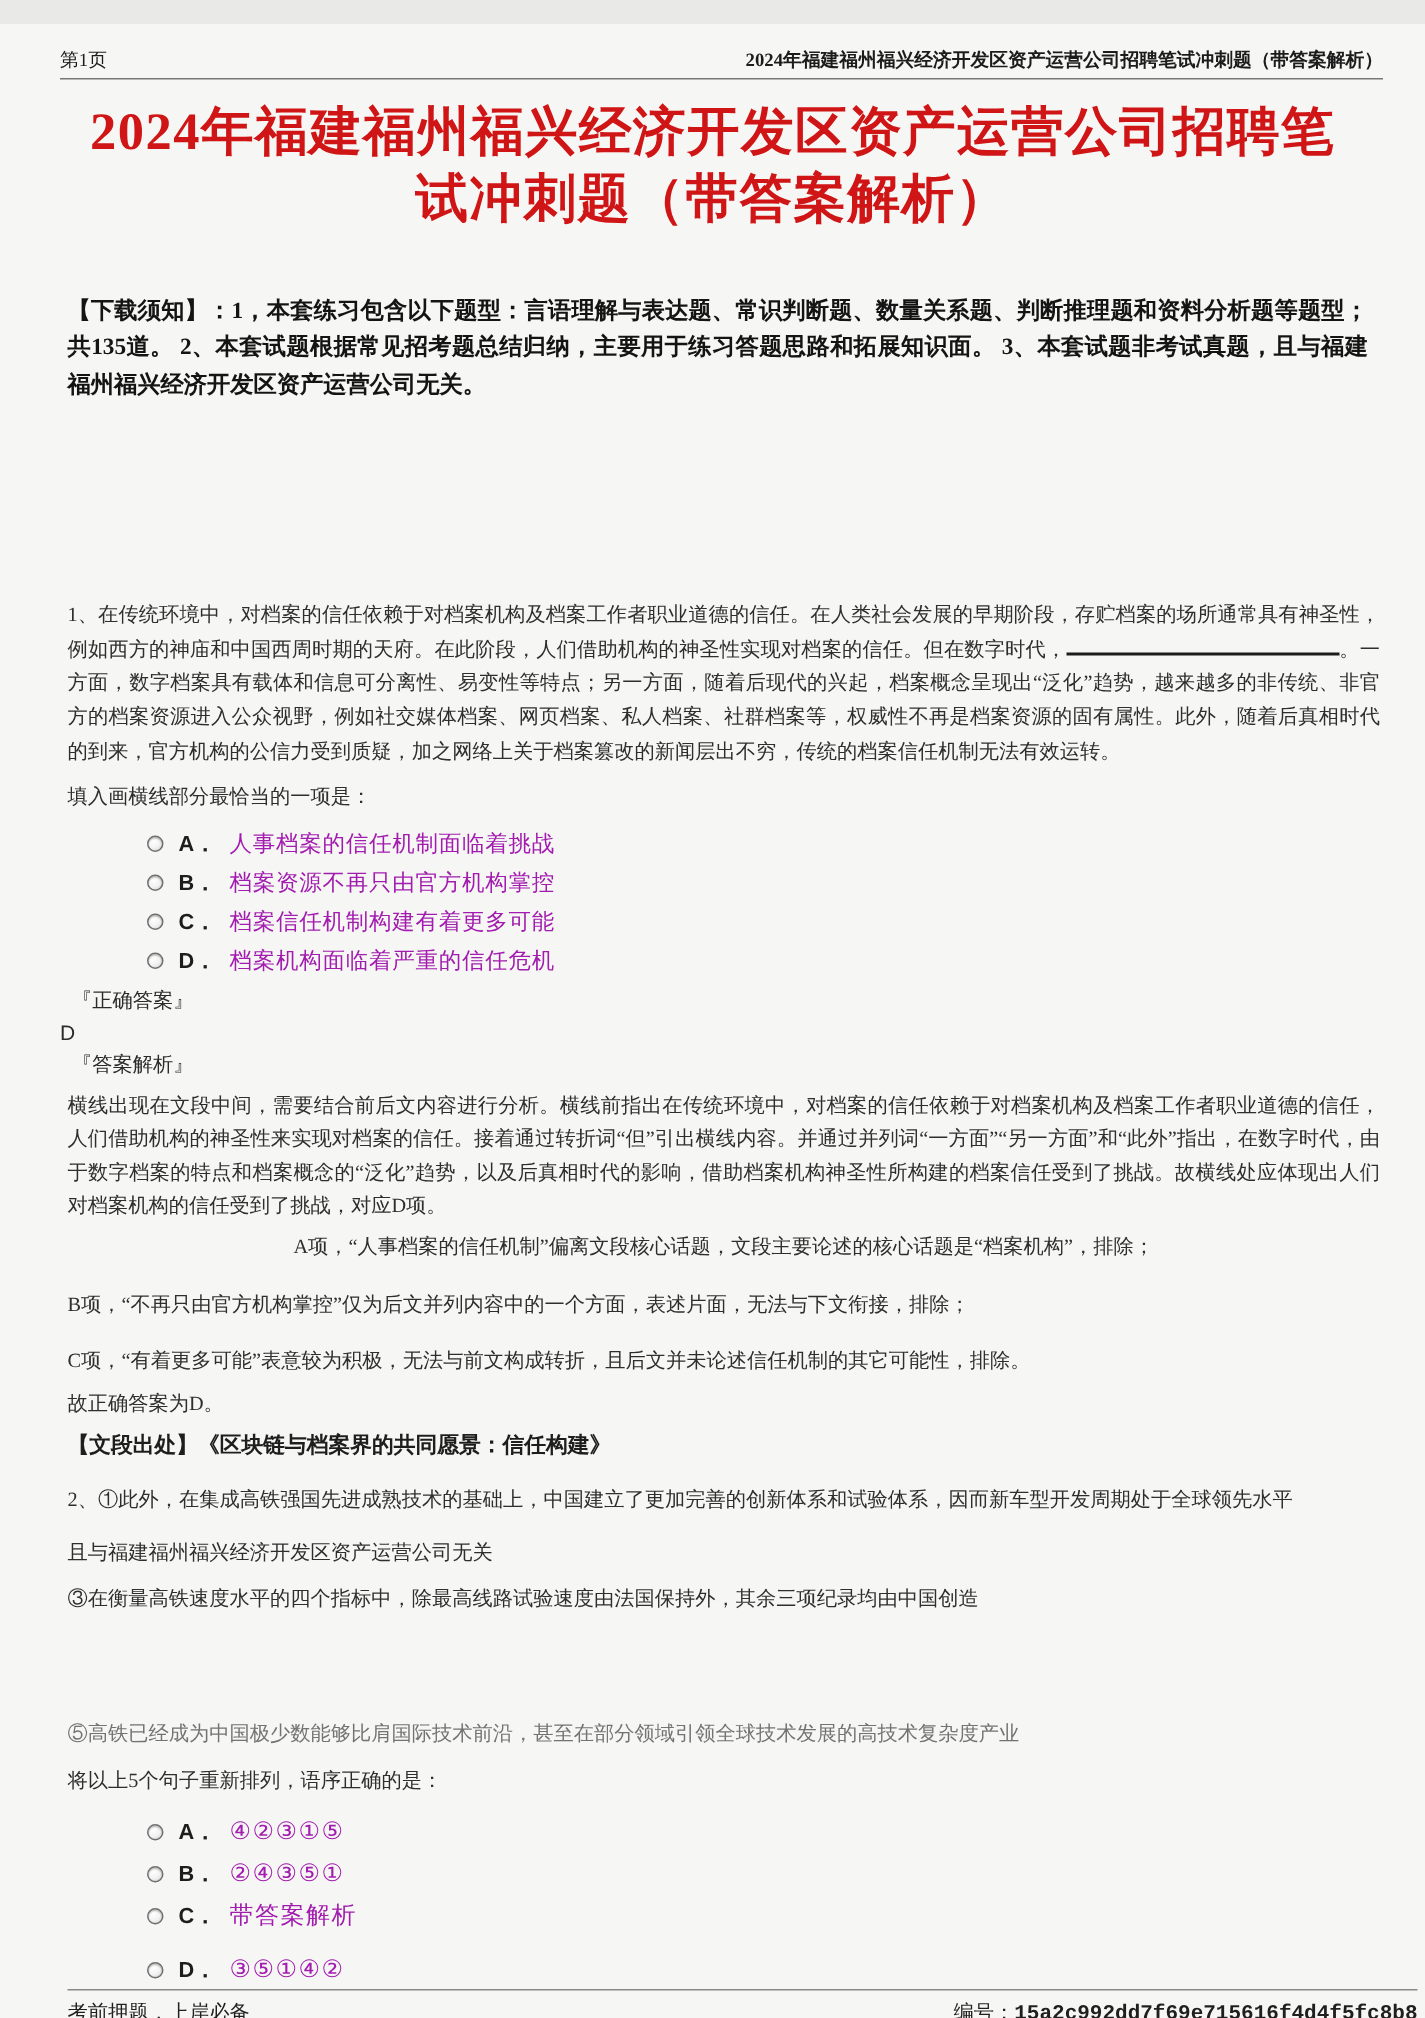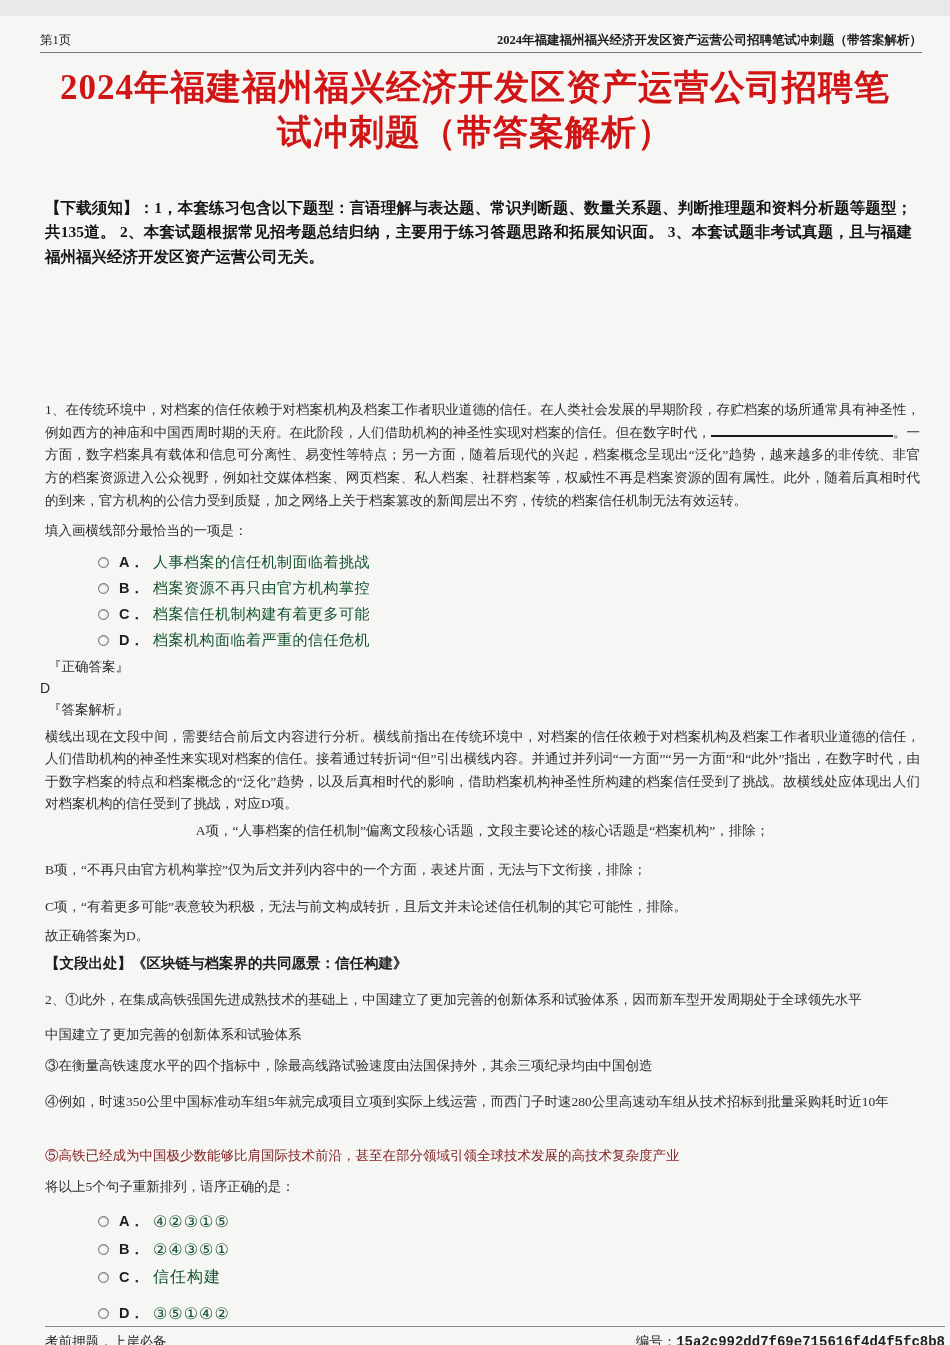--- a/index.html
+++ b/index.html
@@ -65,40 +65,40 @@
     border:1px solid #6f6f6f;
     background:radial-gradient(circle at 35% 30%, #ffffff 0%, #f2f2f2 55%, #c9c9c9 100%);
     box-shadow:inset 0 1px 1px rgba(0,0,0,.25);
     flex:0 0 auto;
   }
   .opt-letter {
     font-family:"Liberation Sans","DejaVu Sans",sans-serif;
     font-weight:bold; font-size:14.5px; color:#1d1d1d;
     margin-left:10px; width:34px;
   }
-  .opt-text { font-size:15px; color:#14532d; letter-spacing:.5px; }
+  .opt-text { font-size:15px; color:#a21caf; letter-spacing:.5px; }
   
   .ans-label-1 { position:absolute; top:642px; left:48px; font-size:13.5px; }
   .ans-value   { position:absolute; top:664px; left:40px; font-size:14px; font-family:"Liberation Sans","DejaVu Sans",sans-serif; }
   .ans-label-2 { position:absolute; top:685px; left:48px; font-size:13.5px; }
   .analysis {
     position:absolute; top:710px; left:45px; right:30px;
     font-size:13.5px; line-height:1.66; color:#2e2e2e; text-align:justify;
   }
   .para-a { position:absolute; top:806px;  left:45px; right:30px; font-size:13.5px; color:#2e2e2e;text-align:center; }
   .para-b { position:absolute; top:845px;  left:45px; right:30px; font-size:13.5px; color:#2e2e2e; }
   .para-c { position:absolute; top:882px;  left:45px; right:30px; font-size:13.5px; color:#2e2e2e; }
   .para-concl  { position:absolute; top:911px; left:45px; font-size:13.5px; color:#2e2e2e; }
   .para-source { position:absolute; top:938px; left:45px; right:30px; font-size:14.5px; font-weight:bold; color:#1e1e1e; }
   
   .q2-s1 { position:absolute; top:973px;  left:45px; right:30px; font-size:13.5px; line-height:1.65; color:#2e2e2e; }
   .q2-s2 { position:absolute; top:1010px; left:45px; right:30px; font-size:13.5px; color:#2e2e2e; }
   .q2-s3 { position:absolute; top:1041px; left:45px; right:30px; font-size:13.5px; color:#2e2e2e; }
   .q2-s4 { position:absolute; top:1075px; left:45px; right:30px; font-size:13.5px; line-height:1.65; color:#2e2e2e; }
-  .q2-s5 { position:absolute; top:1131px; left:45px; right:30px; font-size:13.5px; color:#7f1d1d; }
+  .q2-s5 { position:absolute; top:1131px; left:45px; right:30px; font-size:13.5px; color:#737373; }
   .q2-prompt { position:absolute; top:1162px; left:45px; font-size:13.5px; color:#2e2e2e; }
   .og2 { top:1191px; }
   .og2 .opt-row { height:28px; }
   .og2 .opt-text { font-size:16px; letter-spacing:1px;text-align:right; }
   .og2 .opt-row.last { margin-top:8px; }
   
   .ftr {
     position:absolute; left:45px; right:5px; bottom:10px;
     border-top:1px solid #8a8a8a;
     padding-top:6px;
@@ -158,42 +158,41 @@
 
   <div class="analysis">横线出现在文段中间，需要结合前后文内容进行分析。横线前指出在传统环境中，对档案的信任依赖于对档案机构及档案工作者职业道德的信任，人们借助机构的神圣性来实现对档案的信任。接着通过转折词“但”引出横线内容。并通过并列词“一方面”“另一方面”和“此外”指出，在数字时代，由于数字档案的特点和档案概念的“泛化”趋势，以及后真相时代的影响，借助档案机构神圣性所构建的档案信任受到了挑战。故横线处应体现出人们对档案机构的信任受到了挑战，对应D项。</div>
 
   <div class="para-a">A项，“人事档案的信任机制”偏离文段核心话题，文段主要论述的核心话题是“档案机构”，排除；</div>
   <div class="para-b">B项，“不再只由官方机构掌控”仅为后文并列内容中的一个方面，表述片面，无法与下文衔接，排除；</div>
   <div class="para-c">C项，“有着更多可能”表意较为积极，无法与前文构成转折，且后文并未论述信任机制的其它可能性，排除。</div>
   <div class="para-concl">故正确答案为D。</div>
   <div class="para-source">【文段出处】《区块链与档案界的共同愿景：信任构建》</div>
 
   <div class="q2-s1">2、①此外，在集成高铁强国先进成熟技术的基础上，中国建立了更加完善的创新体系和试验体系，因而新车型开发周期处于全球领先水平</div>
-  <div class="q2-s2">中国建立了更加完善的创新体系和试验体系</div>
+  <div class="q2-s2">且与福建福州福兴经济开发区资产运营公司无关</div>
   <div class="q2-s3">③在衡量高铁速度水平的四个指标中，除最高线路试验速度由法国保持外，其余三项纪录均由中国创造</div>
-  <div class="q2-s4">④例如，时速350公里中国标准动车组5年就完成项目立项到实际上线运营，而西门子时速280公里高速动车组从技术招标到批量采购耗时近10年</div>
   <div class="q2-s5">⑤高铁已经成为中国极少数能够比肩国际技术前沿，甚至在部分领域引领全球技术发展的高技术复杂度产业</div>
 
   <div class="q2-prompt">将以上5个句子重新排列，语序正确的是：</div>
 
   <div class="opt-group og2">
     <div class="opt-row">
       <span class="radio"></span>
       <span class="opt-letter">A．</span>
       <span class="opt-text">④②③①⑤</span>
     </div>
     <div class="opt-row">
       <span class="radio"></span>
       <span class="opt-letter">B．</span>
       <span class="opt-text">②④③⑤①</span>
     </div>
     <div class="opt-row">
       <span class="radio"></span>
       <span class="opt-letter">C．</span>
-      <span class="opt-text">信任构建</span>
+      <span class="opt-text">带答案解析</span>
     </div>
     <div class="opt-row last">
       <span class="radio"></span>
       <span class="opt-letter">D．</span>
       <span class="opt-text">③⑤①④②</span>
     </div>
   </div>
 
   <div class="ftr">
     <span>考前押题，上岸必备</span>

